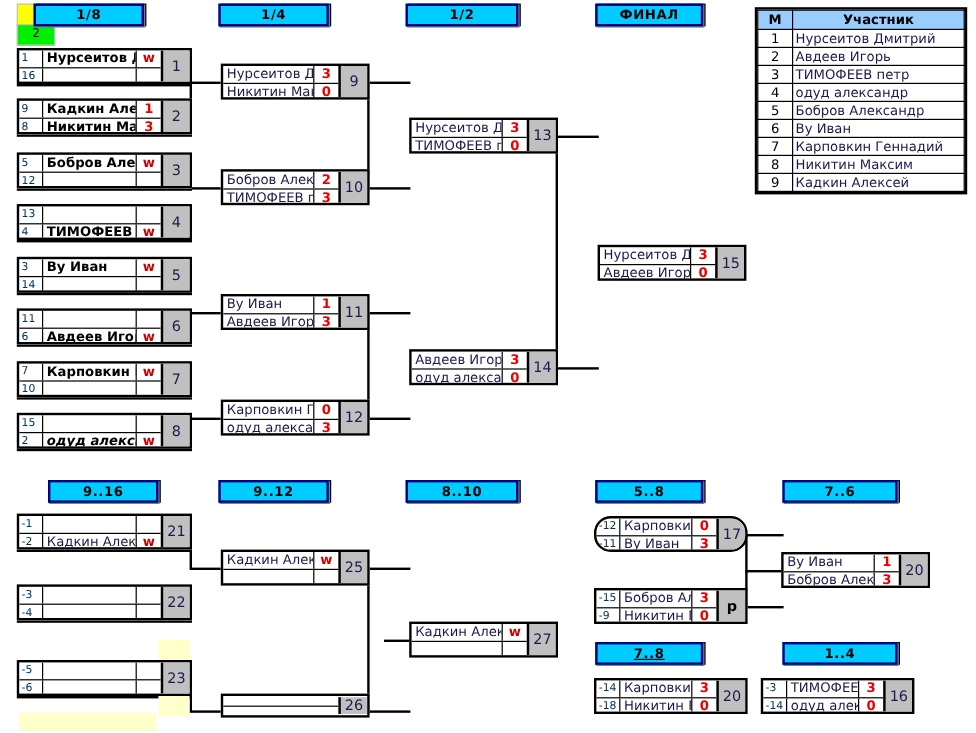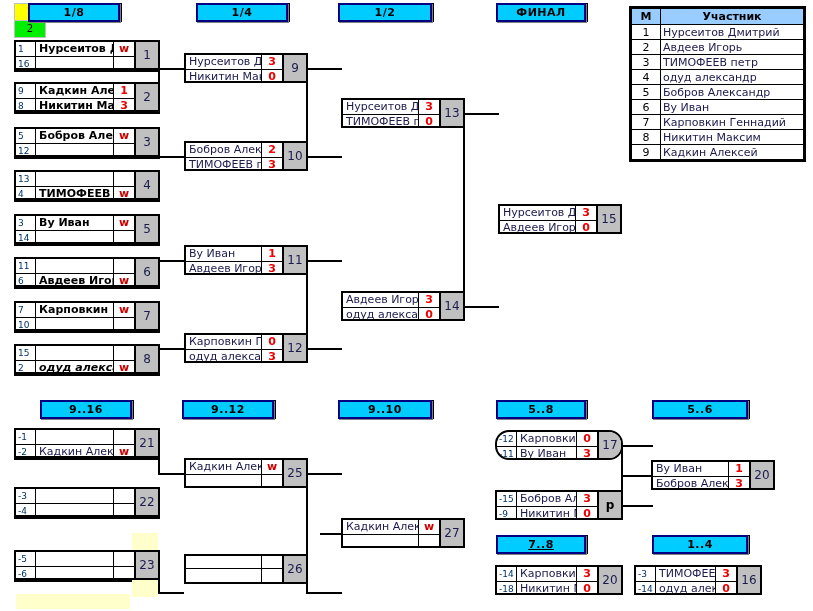--- a/index.html
+++ b/index.html
@@ -151,28 +151,28 @@
 </head>
 <body>
 
 <div class="stage">
 
   <div class="legend-box legend-1" style="left:14px;top:3px;">1</div>
   <div class="legend-box legend-2" style="left:14px;top:20px;">2</div>
 
   <div id="headers-layer">
       <div class="round-pill" style="left: 28px; top: 3px; width: 88px;">1/8</div>
-      <div class="round-pill" style="left: 196px; top: 3px; width: 88px;">1/4</div>
+      <div class="round-pill" style="left: 182px; top: 3px; width: 88px;">1/4</div>
       <div class="round-pill" style="left: 338px; top: 3px; width: 90px;">1/2</div>
       <div class="round-pill" style="left: 496px; top: 3px; width: 86px;">ФИНАЛ</div>
       <div class="round-pill" style="left: 40px; top: 400px; width: 88px;">9..16</div>
       <div class="round-pill" style="left: 182px; top: 400px; width: 88px;">9..12</div>
-      <div class="round-pill" style="left: 338px; top: 400px; width: 90px;">9..10</div>
+      <div class="round-pill" style="left: 338px; top: 400px; width: 90px;">8..10</div>
       <div class="round-pill" style="left: 496px; top: 400px; width: 86px;">5..8</div>
-      <div class="round-pill" style="left: 652px; top: 400px; width: 92px;">5..6</div>
+      <div class="round-pill" style="left: 652px; top: 400px; width: 92px;">7..6</div>
       <div class="round-pill" style="left: 496px; top: 535px; width: 86px; text-decoration: underline;">7..8</div>
       <div class="round-pill" style="left: 652px; top: 535px; width: 92px;">1..4</div>
     </div>
 
   <div id="lines-layer">
       <div class="ln lnh" style="left: 14px; top: 70px; width: 146px; height: 2px;"></div>
       <div class="ln lnh" style="left: 14px; top: 112px; width: 146px; height: 2px;"></div>
       <div class="ln lnv" style="left: 158px; top: 70px; width: 2px; height: 13px;"></div>
       <div class="ln lnh" style="left: 160px; top: 68px; width: 24px; height: 2px;"></div>
       <div class="ln lnh" style="left: 160px; top: 156px; width: 24px; height: 2px;"></div>
@@ -479,21 +479,21 @@
             <div class="pname">Кадкин Алексей</div>
             <div class="score win-w">w</div>
           </div>
           <div class="mrow">
             <div class="pname"></div>
             <div class="score"></div>
           </div>
         </div>
         <div class="mnum">25</div>
       </div>
-      <div class="match noseed" style="left: 184px; top: 554px; width: 124px; height: 30px;">
+      <div class="match noseed" style="left: 184px; top: 578px; width: 124px; height: 20px; align-items: center;">
         <div class="mrows">
           <div class="mrow">
             <div class="pname"></div>
             <div class="score"></div>
           </div>
           <div class="mrow">
             <div class="pname"></div>
             <div class="score"></div>
           </div>
         </div>

